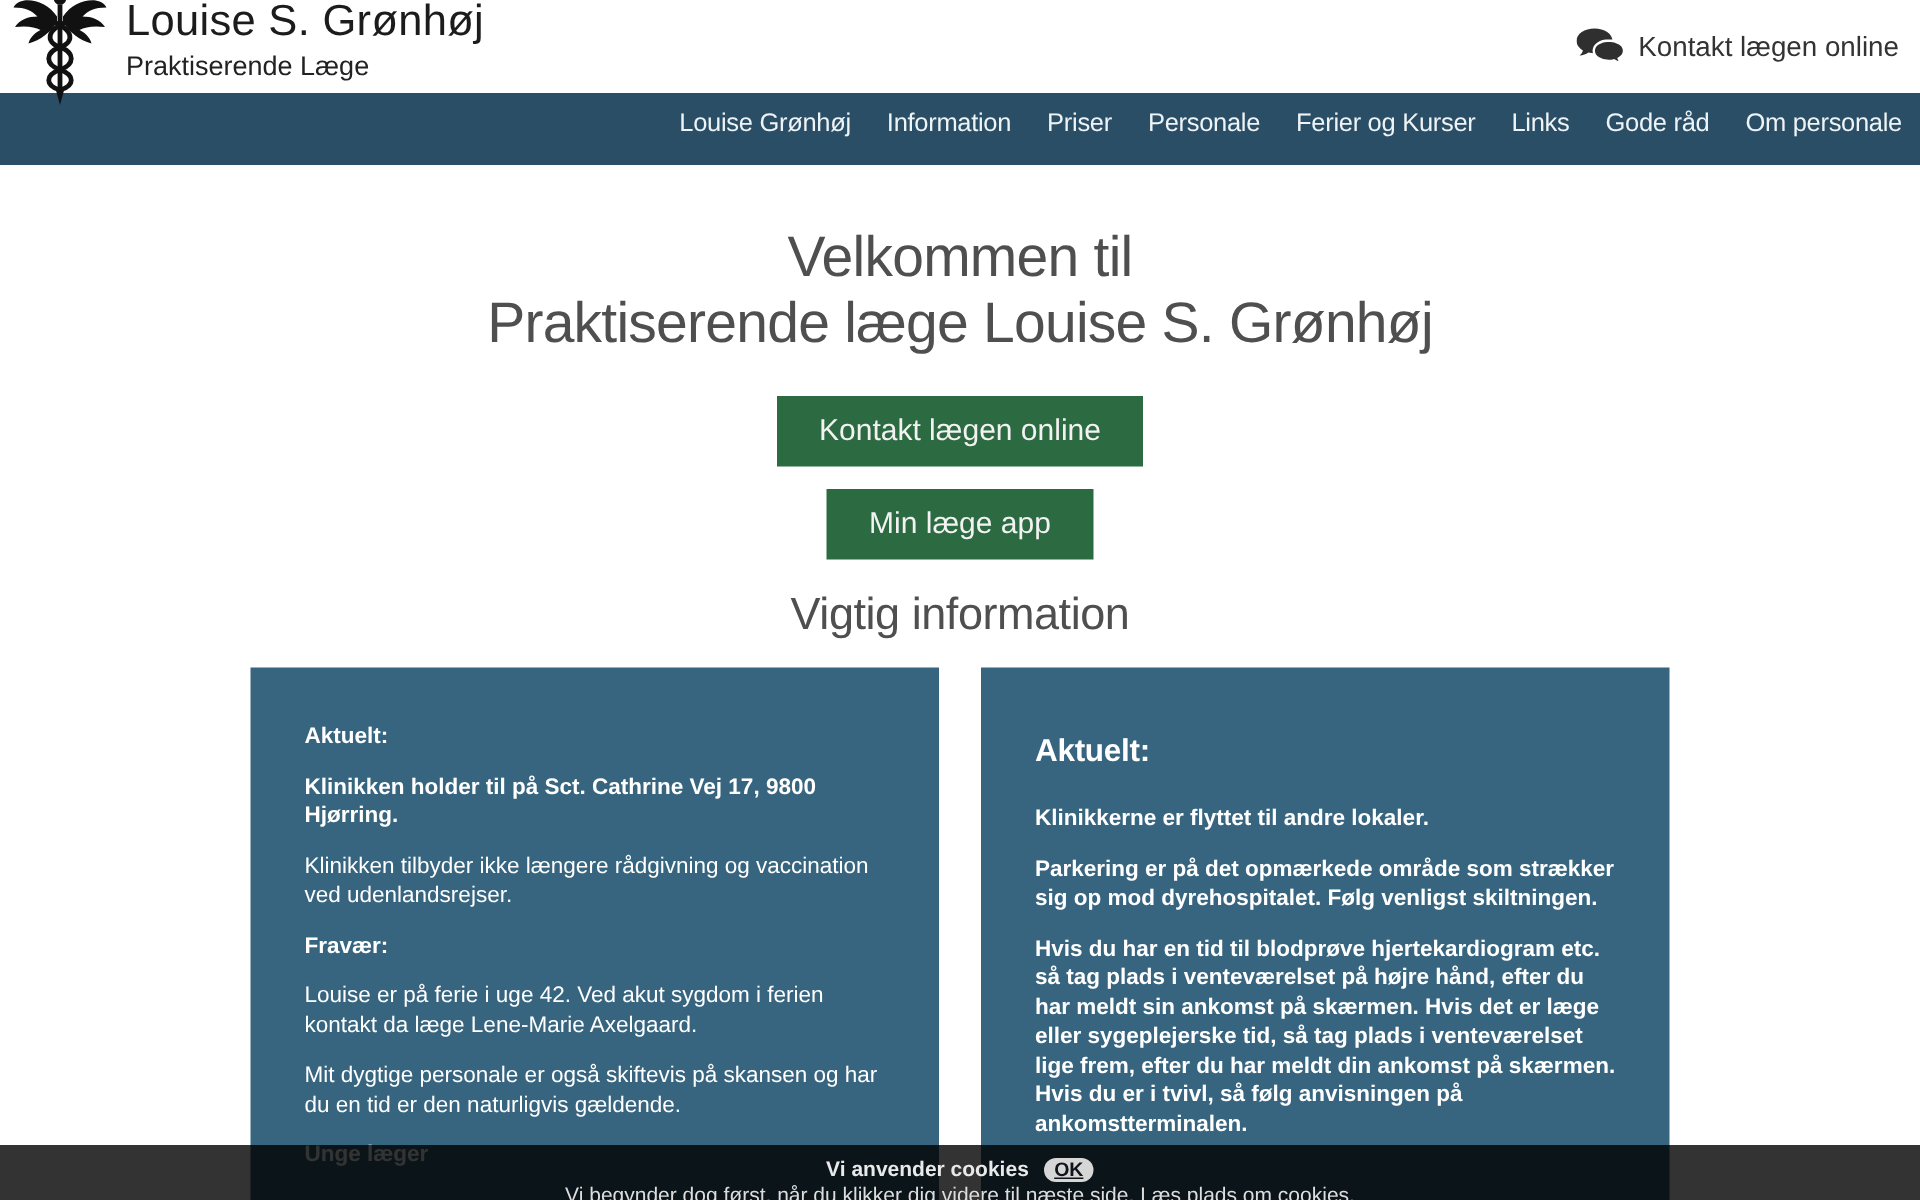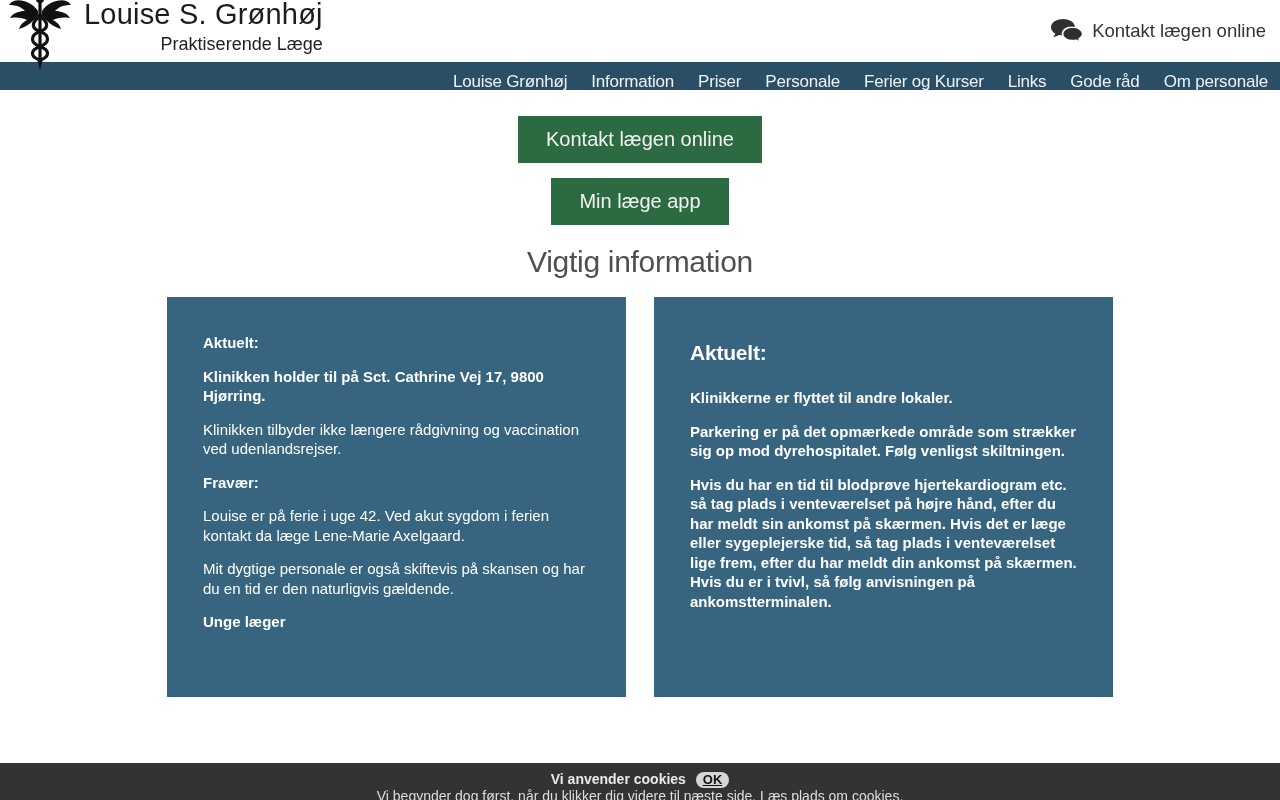--- a/index.html
+++ b/index.html
@@ -24,35 +24,34 @@
   .title-block { margin-left: 12px; margin-top: 6px; }
   .site-title {
     font-size: 29px;
     color: #1c1c1c;
     letter-spacing: 0.2px;
   }
   .site-subtitle {
     font-size: 18px;
     color: #222222;
     margin-top: 3px;
-    text-align: right;
   }
   .header-contact {
     display: flex;
     align-items: center;
     gap: 9px;
     font-size: 18.5px;
     color: #333333;
     text-decoration: none;
     cursor: pointer;
   }
 
   
   .main-nav {
-    height: 28px;
+    height: 48px;
     background: var(--nav-bg, #2a4e66);
   }
   .nav-inner {
     height: 40px;
     display: flex;
     justify-content: flex-end;
     align-items: center;
     gap: 24px;
     padding-right: 12px;
   }
@@ -197,20 +196,24 @@
       <a class="nav-link">Priser</a>
       <a class="nav-link">Personale</a>
       <a class="nav-link">Ferier og Kurser</a>
       <a class="nav-link">Links</a>
       <a class="nav-link">Gode råd</a>
       <a class="nav-link">Om personale</a>
     </div>
 </nav>
 
 <main>
+  <h1 class="hero-heading">
+    <span>Velkommen til</span><br>
+    <span>Praktiserende læge Louise S. Grønhøj</span>
+  </h1>
 
   <div class="btn-row first">
     <a class="green-btn">Kontakt lægen online</a>
   </div>
   <div class="btn-row second">
     <a class="green-btn">Min læge app</a>
   </div>
 
   <h2 class="section-heading">Vigtig information</h2>
 

